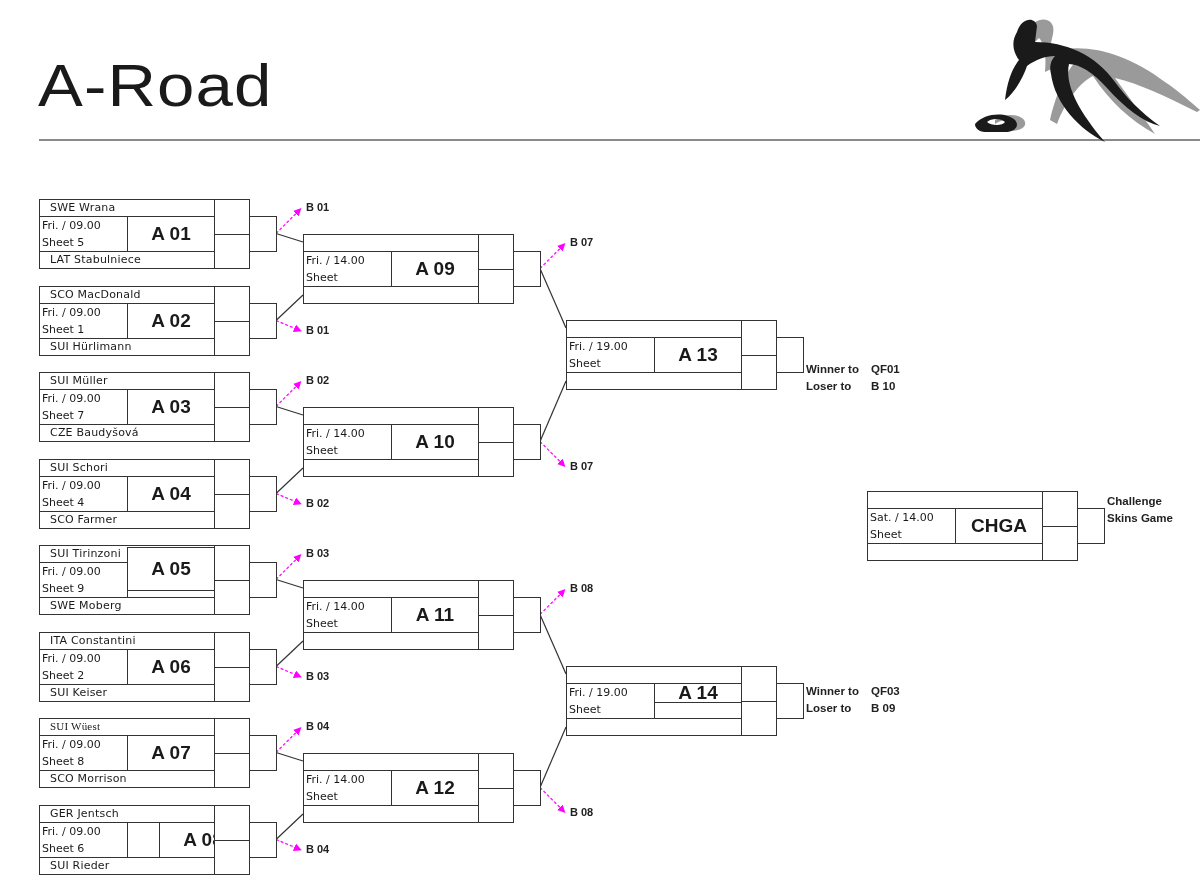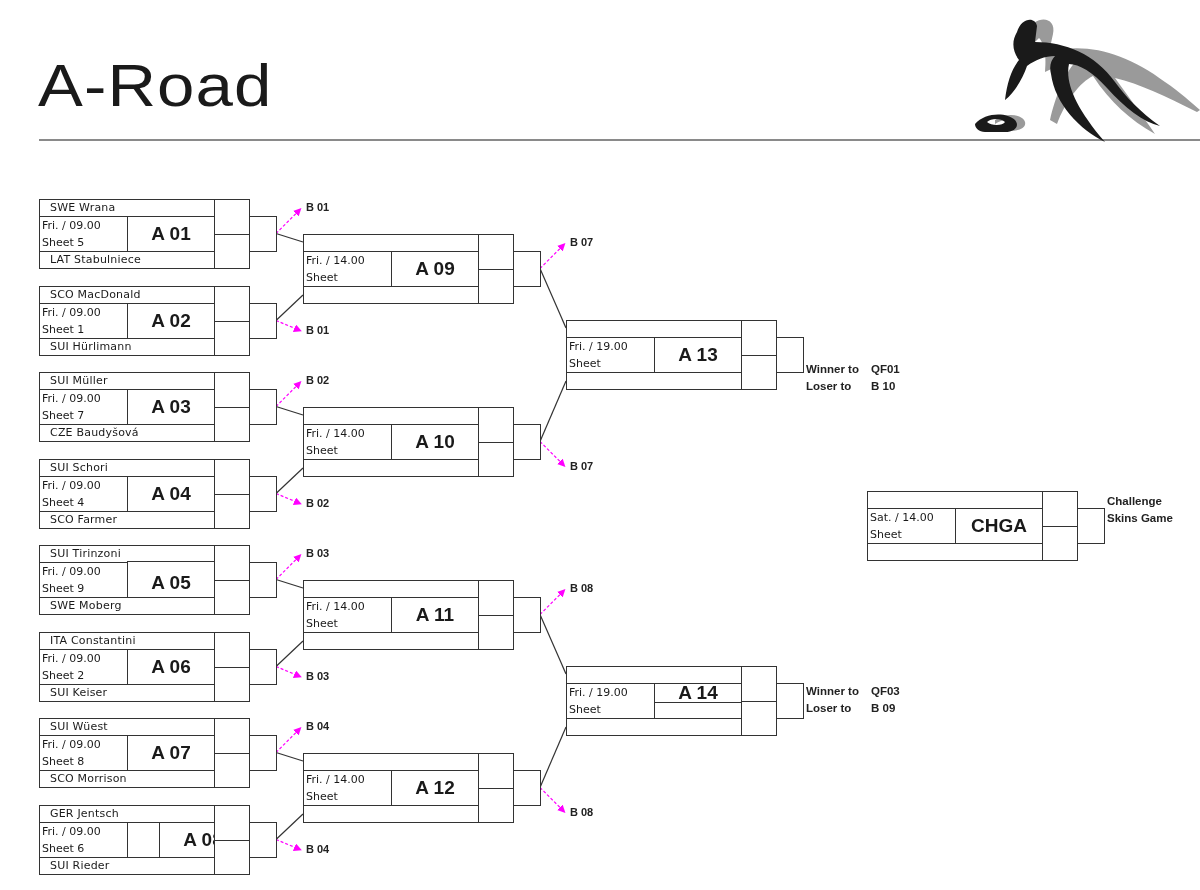--- a/index.html
+++ b/index.html
@@ -114,40 +114,40 @@
       <div class="cell" style="left: 175px; top: 0px; width: 36px; height: 35.5px;"></div>
       <div class="cell" style="left: 175px; top: 34.5px; width: 36px; height: 35.5px;"></div>
       <div class="cell" style="left: 210px; top: 17px; width: 28px; height: 36px;"></div>
     </div>
     <div class="game" style="left: 39px; top: 545px; width: 237px; height: 69px;">
       <div class="cell team" style="left: 0px; top: 0px; width: 176px; height: 18px;">SUI Tirinzoni</div>
       <div class="cell info" style="left: 0px; top: 17px; width: 89px; height: 36px;">
         <div>Fri. / 09.00</div>
         <div>Sheet 9</div>
       </div>
-      <div class="cell code" style="left: 88px; top: 16px; width: 88px; height: 44px;">A 05</div>
+      <div class="cell code" style="left: 88px; top: 2px; width: 88px; height: 44px;">A 05</div>
       <div class="cell team" style="left: 0px; top: 52px; width: 204px; height: 18px;">SWE Moberg</div>
       <div class="cell" style="left: 175px; top: 0px; width: 36px; height: 35.5px;"></div>
       <div class="cell" style="left: 175px; top: 34.5px; width: 36px; height: 35.5px;"></div>
       <div class="cell" style="left: 210px; top: 17px; width: 28px; height: 36px;"></div>
     </div>
     <div class="game" style="left: 39px; top: 632px; width: 237px; height: 69px;">
       <div class="cell team" style="left: 0px; top: 0px; width: 176px; height: 18px;">ITA Constantini</div>
       <div class="cell info" style="left: 0px; top: 17px; width: 89px; height: 36px;">
         <div>Fri. / 09.00</div>
         <div>Sheet 2</div>
       </div>
       <div class="cell code" style="left: 88px; top: 17px; width: 88px; height: 36px;">A 06</div>
       <div class="cell team" style="left: 0px; top: 52px; width: 176px; height: 18px;">SUI Keiser</div>
       <div class="cell" style="left: 175px; top: 0px; width: 36px; height: 35.5px;"></div>
       <div class="cell" style="left: 175px; top: 34.5px; width: 36px; height: 35.5px;"></div>
       <div class="cell" style="left: 210px; top: 17px; width: 28px; height: 36px;"></div>
     </div>
     <div class="game" style="left: 39px; top: 718px; width: 237px; height: 69px;">
-      <div class="cell team" style="left: 0px; top: 0px; width: 176px; height: 18px;">SUI Wüest</div>
+      <div class="cell team" style="left: 0px; top: 0px; width: 176px; height: 18px; font-family: Liberation Serif, serif;">SUI Wüest</div>
       <div class="cell info" style="left: 0px; top: 17px; width: 89px; height: 36px;">
         <div>Fri. / 09.00</div>
         <div>Sheet 8</div>
       </div>
       <div class="cell code" style="left: 88px; top: 17px; width: 88px; height: 36px;">A 07</div>
       <div class="cell team" style="left: 0px; top: 52px; width: 176px; height: 18px;">SCO Morrison</div>
       <div class="cell" style="left: 175px; top: 0px; width: 36px; height: 35.5px;"></div>
       <div class="cell" style="left: 175px; top: 34.5px; width: 36px; height: 35.5px;"></div>
       <div class="cell" style="left: 210px; top: 17px; width: 28px; height: 36px;"></div>
     </div>

